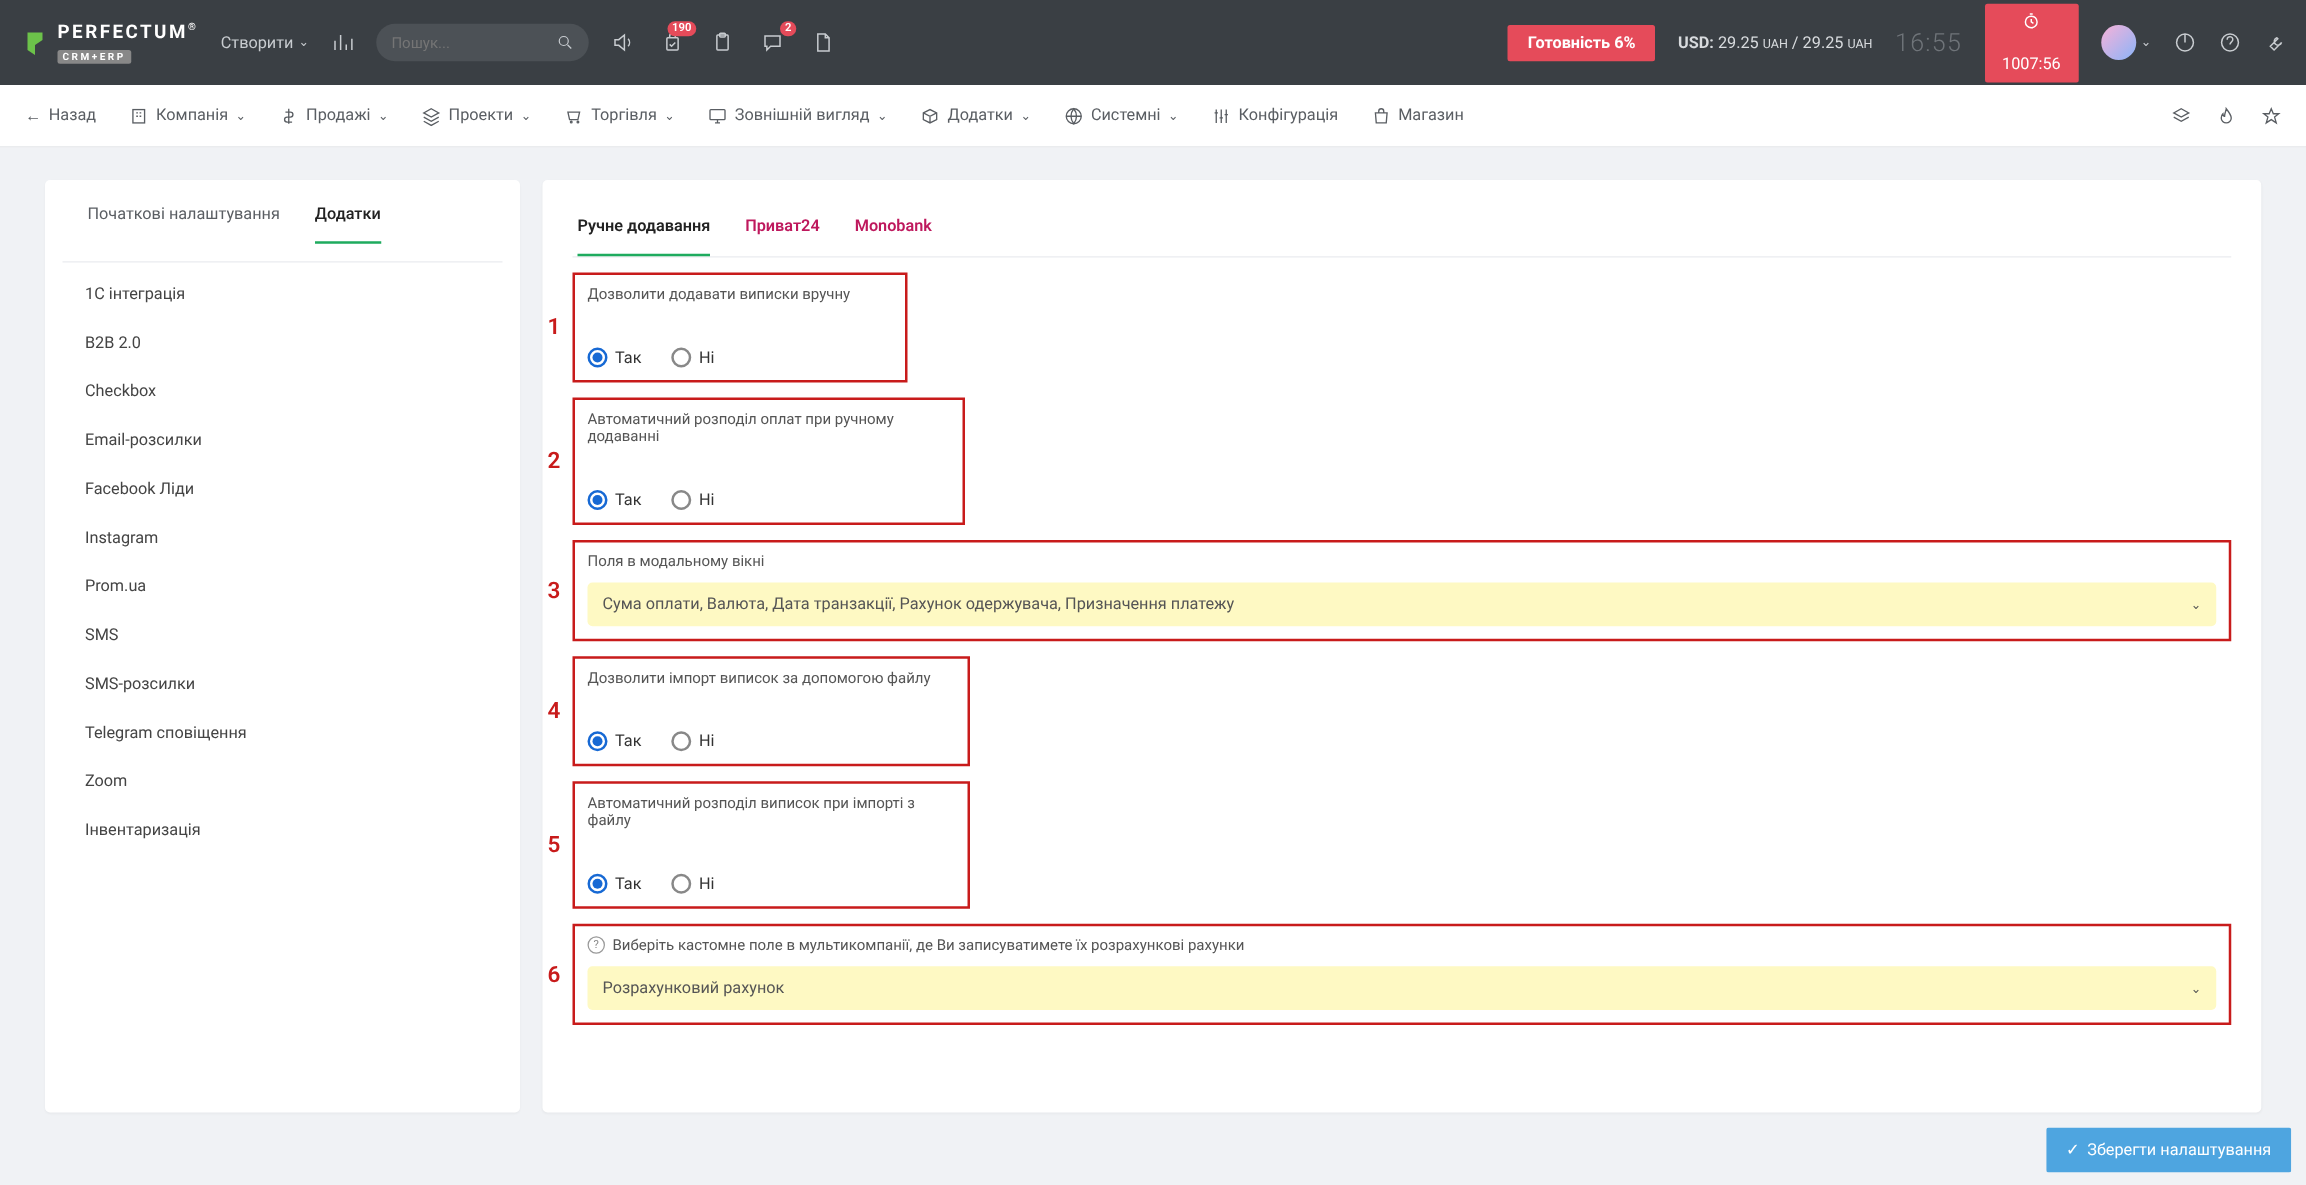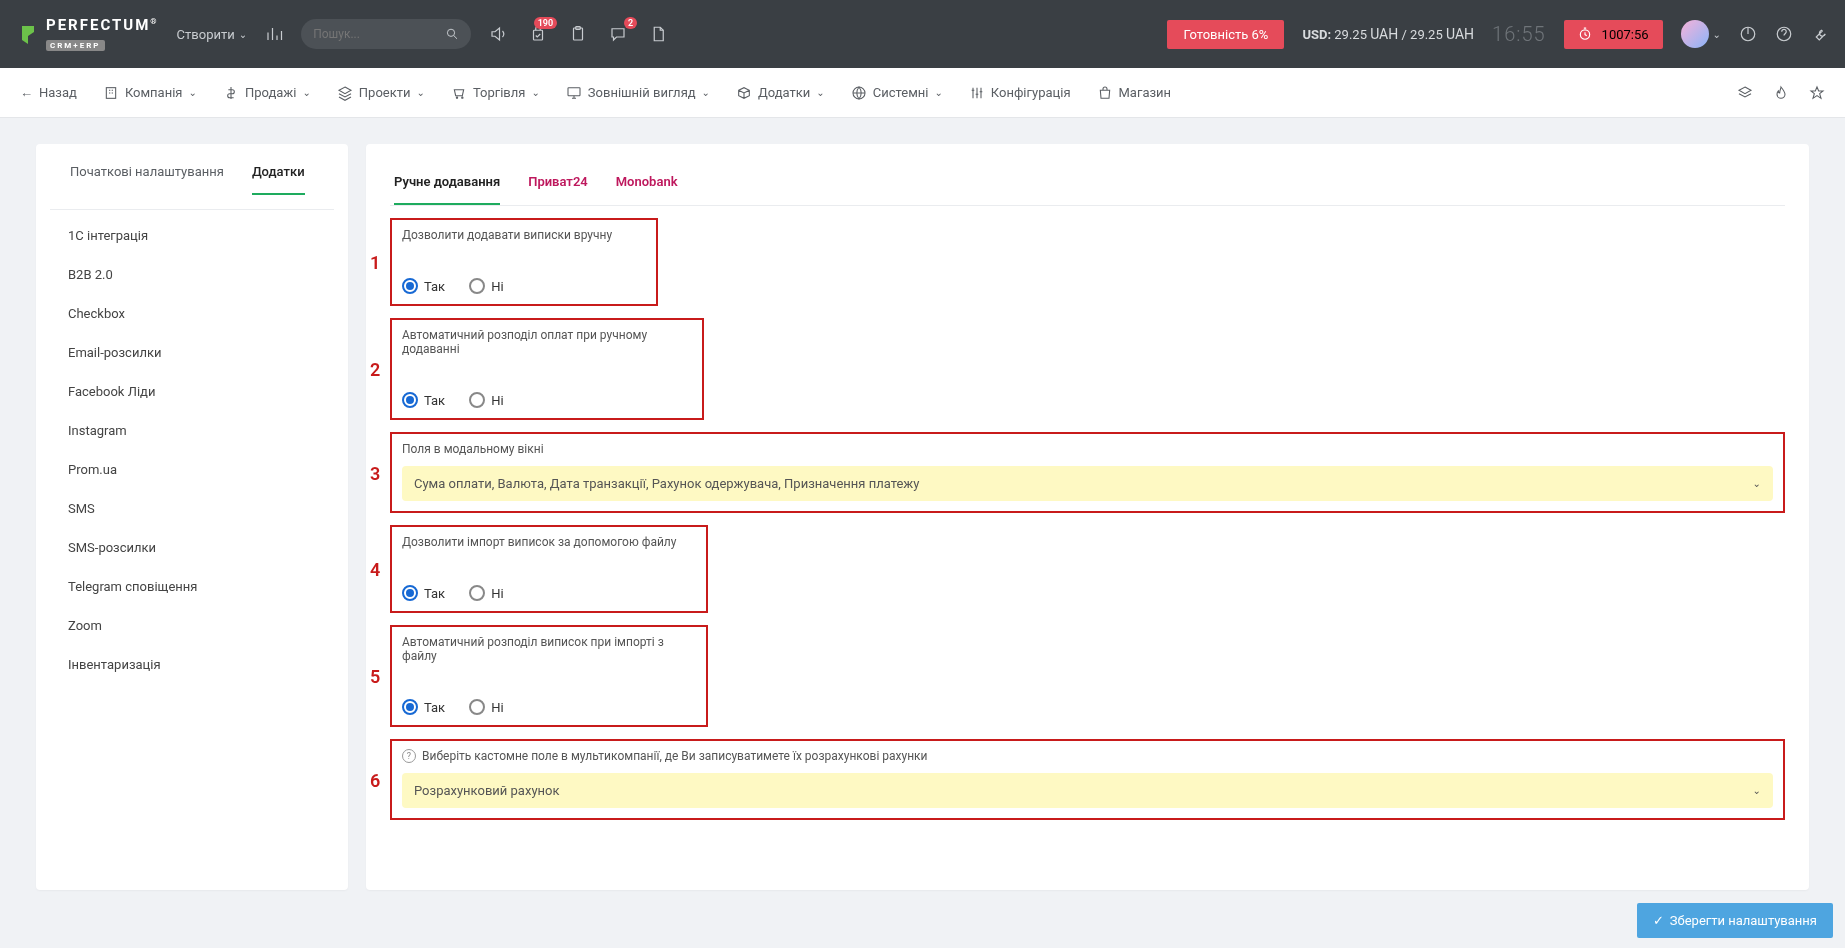--- a/index.html
+++ b/index.html
@@ -9,36 +9,36 @@
 .topbar { background: #3a3f44; height: 68px; display: flex; align-items: center; padding: 0 16px; gap: 18px; color: #c8ccd0; font-size: 13px; }
 .logo { display: flex; align-items: center; gap: 6px; color: #fff; font-weight: 700; letter-spacing: 2px; font-size: 15px; }
 .logo-mark { width: 24px; height: 24px; display:flex; align-items:center; justify-content:center; }
 .logo-sub { font-size: 8px; letter-spacing: 2px; background:#888; color:#fff; padding:1px 4px; border-radius:2px; margin-top:2px; display:inline-block;}
 .create-btn { display:flex; align-items:center; gap:4px; cursor:pointer; }
 .searchbox { background:#4c5156; border-radius:16px; height:30px; width:170px; display:flex; align-items:center; padding:0 12px; }
 .searchbox input { background:transparent; border:none; outline:none; color:#c8ccd0; font-size:12px; width:100%; }
 .top-icons { display:flex; align-items:center; gap:22px; }
 .icon-wrap { position:relative; cursor:pointer; }
 .badge { position:absolute; top:-8px; right:-10px; background:#e54b5a; color:#fff; font-size:9px; padding:1px 4px; border-radius:8px; font-weight:600; }
-.readiness { background:#e54b5a; color:#fff; padding:7px 16px; border-radius:2px; font-size:13px; font-weight:400; cursor:pointer; }
+.readiness { background:#e54b5a; color:#fff; padding:7px 16px; border-radius:2px; font-size:13px; font-weight:700; cursor:pointer; }
 .usd-rate { font-size:13px; color:#d8dbde; }
-.usd-rate .uah { font-size:14px; }
+.usd-rate .uah { font-size:10px; }
 .clock { font-size:20px; color:#6f7479; font-weight:300; letter-spacing:1px; }
-.timer { background:#e54b5a; color:#000000; padding:7px 14px; border-radius:2px; font-size:13px; display:flex; align-items:center; gap:10px; cursor:pointer; }
+.timer { background:#e54b5a; color:#ffffff; padding:7px 14px; border-radius:2px; font-size:13px; display:flex; align-items:center; gap:20px; cursor:pointer;flex-direction:column; }
 .avatar { width:28px; height:28px; border-radius:50%; background: linear-gradient(135deg,#f7b2d9,#8ab4f8); cursor:pointer; }
 .top-right { display:flex; align-items:center; gap:18px; margin-left:auto; }
 
 
 .navbar { background:#fff; height:50px; border-bottom:1px solid #e4e6e9; display:flex; align-items:center; padding:0 20px; gap:26px; font-size:13px; color:#5a5e63; }
 .nav-item { display:flex; align-items:center; gap:6px; cursor:pointer; }
 .nav-right { margin-left:auto; display:flex; gap:20px; }
 
 
 .main { display:flex; gap:18px; padding:26px 36px; position:relative; }
-.sidebar { background:#fff; width:312px; border-radius:4px; padding:20px 0 10px; box-shadow:0 1px 2px rgba(0,0,0,0.04); min-height:580px;}
+.sidebar { background:#fff; width:380px; border-radius:4px; padding:20px 0 10px; box-shadow:0 1px 2px rgba(0,0,0,0.04); min-height:580px;}
 .sidebar-tabs { display:flex; gap:28px; padding:0 20px 14px; border-bottom:1px solid #eaecef; margin:0 14px 6px; font-size:13px; }
 .sidebar-tab { padding-bottom:14px; cursor:pointer; color:#5a5e63; }
 .sidebar-tab.active { color:#222; border-bottom:2px solid #1eab5e; font-weight:500;}
 .sidebar-item { padding:12px 32px; font-size:13px; color:#444; cursor:pointer; }
 
 .content { background:#fff; flex:1; border-radius:4px; padding:20px 24px 70px; box-shadow:0 1px 2px rgba(0,0,0,0.04); min-height:580px; position:relative;}
 .content-tabs { display:flex; gap:28px; border-bottom:1px solid #eaecef; font-size:13px; padding:0 4px;}
 .content-tab { padding:10px 0 14px; cursor:pointer; color:#be185d; font-weight:600;}
 .content-tab.active { color:#222; border-bottom:2px solid #1eab5e;}
 

